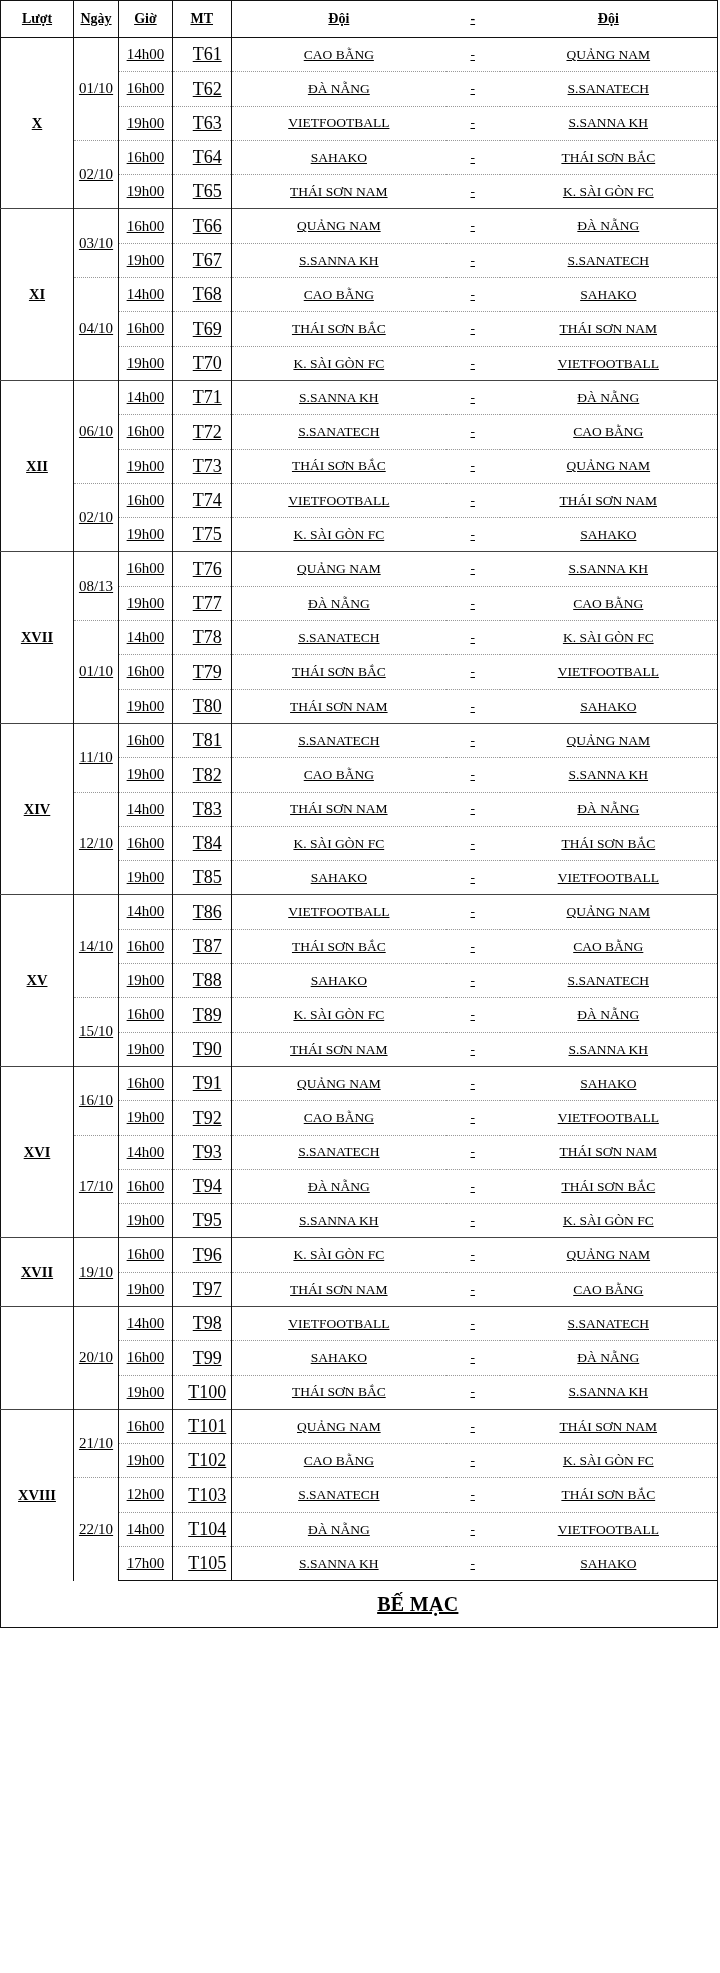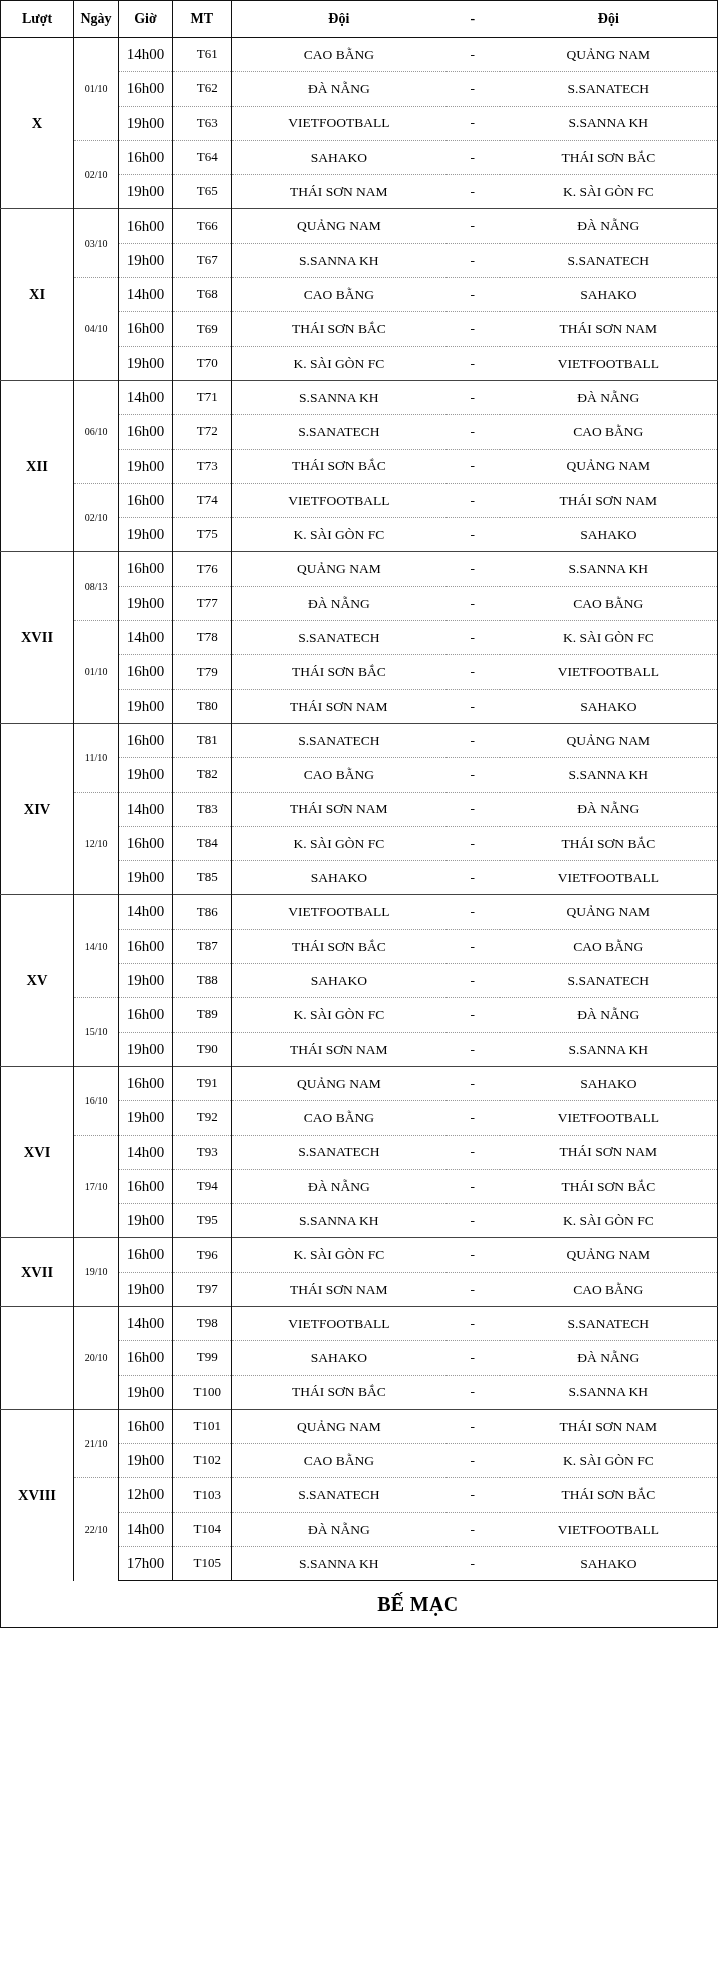--- a/index.html
+++ b/index.html
@@ -7,20 +7,21 @@
     padding: 0;
     background: #ffffff;
   }
   body {
     font-family: "Liberation Serif", "DejaVu Serif", serif;
     color: #000000;
     width: 720px;
   }
   #schedule-wrap {
     width: 720px;
+    text-decoration: underline;
   }
   table.sched {
     width: 718px;
     border-collapse: collapse;
     table-layout: fixed;
     margin: 0;
   }
   table.sched col.c-luot  { width: 68px; }
   table.sched col.c-ngay  { width: 42px; }
   table.sched col.c-gio   { width: 50px; }
@@ -59,29 +60,29 @@
   tr.head th.nb   { border-right: none; }
 
   
   td.luot {
     font-weight: bold;
     font-size: 14.5px;
     border-right: 1.3px solid #111;
   }
   td.ngay {
     border-right: 1.3px solid #111;
-    font-size: 10px;
+    font-size: 15px;
   }
   td.gio {
     border-right: 1.1px solid #111;
     font-size: 15px;
   }
   td.mt {
     border-right: 1.1px solid #111;
-    font-size: 13px;
+    font-size: 18px;
     padding-left: 11px;
   }
   td.home, td.dash, td.away {
     border-right: none;
   }
 
   
   tr.match > td.sep-dot {
     border-top: 1px dotted #999;
   }

